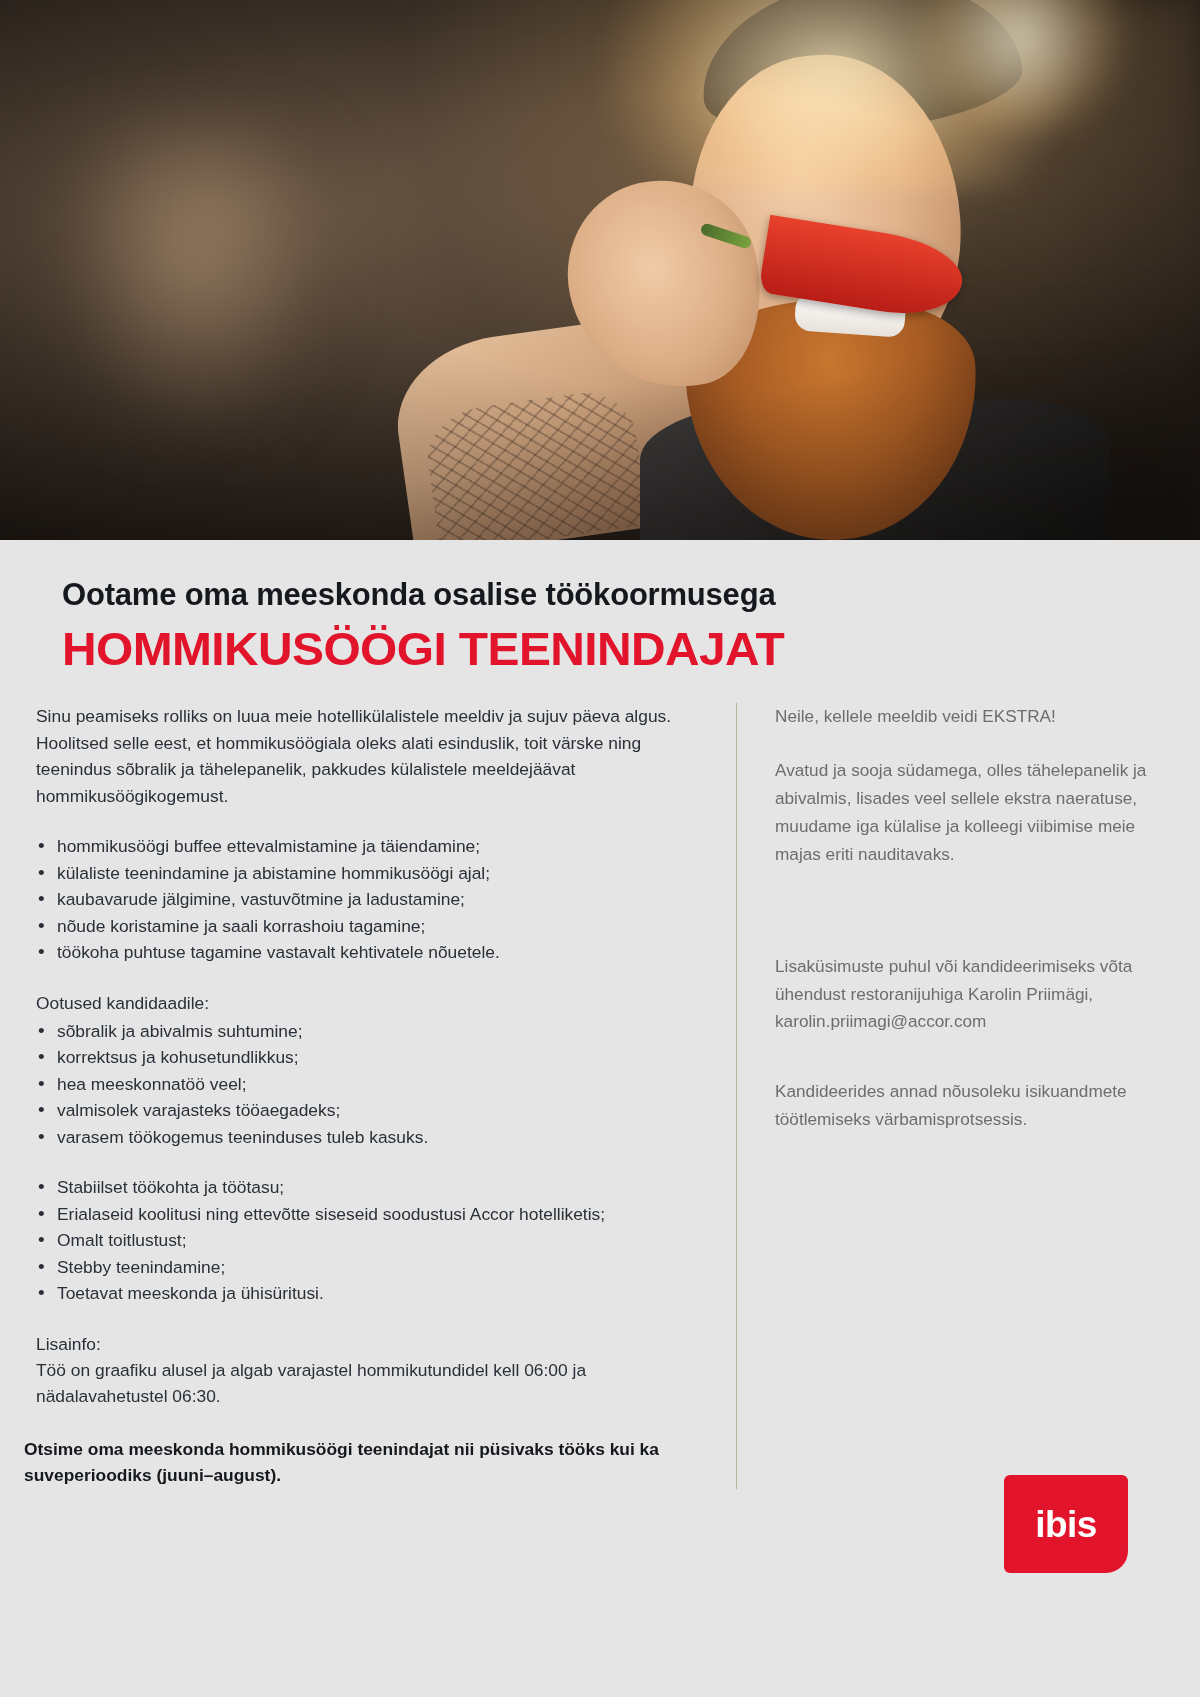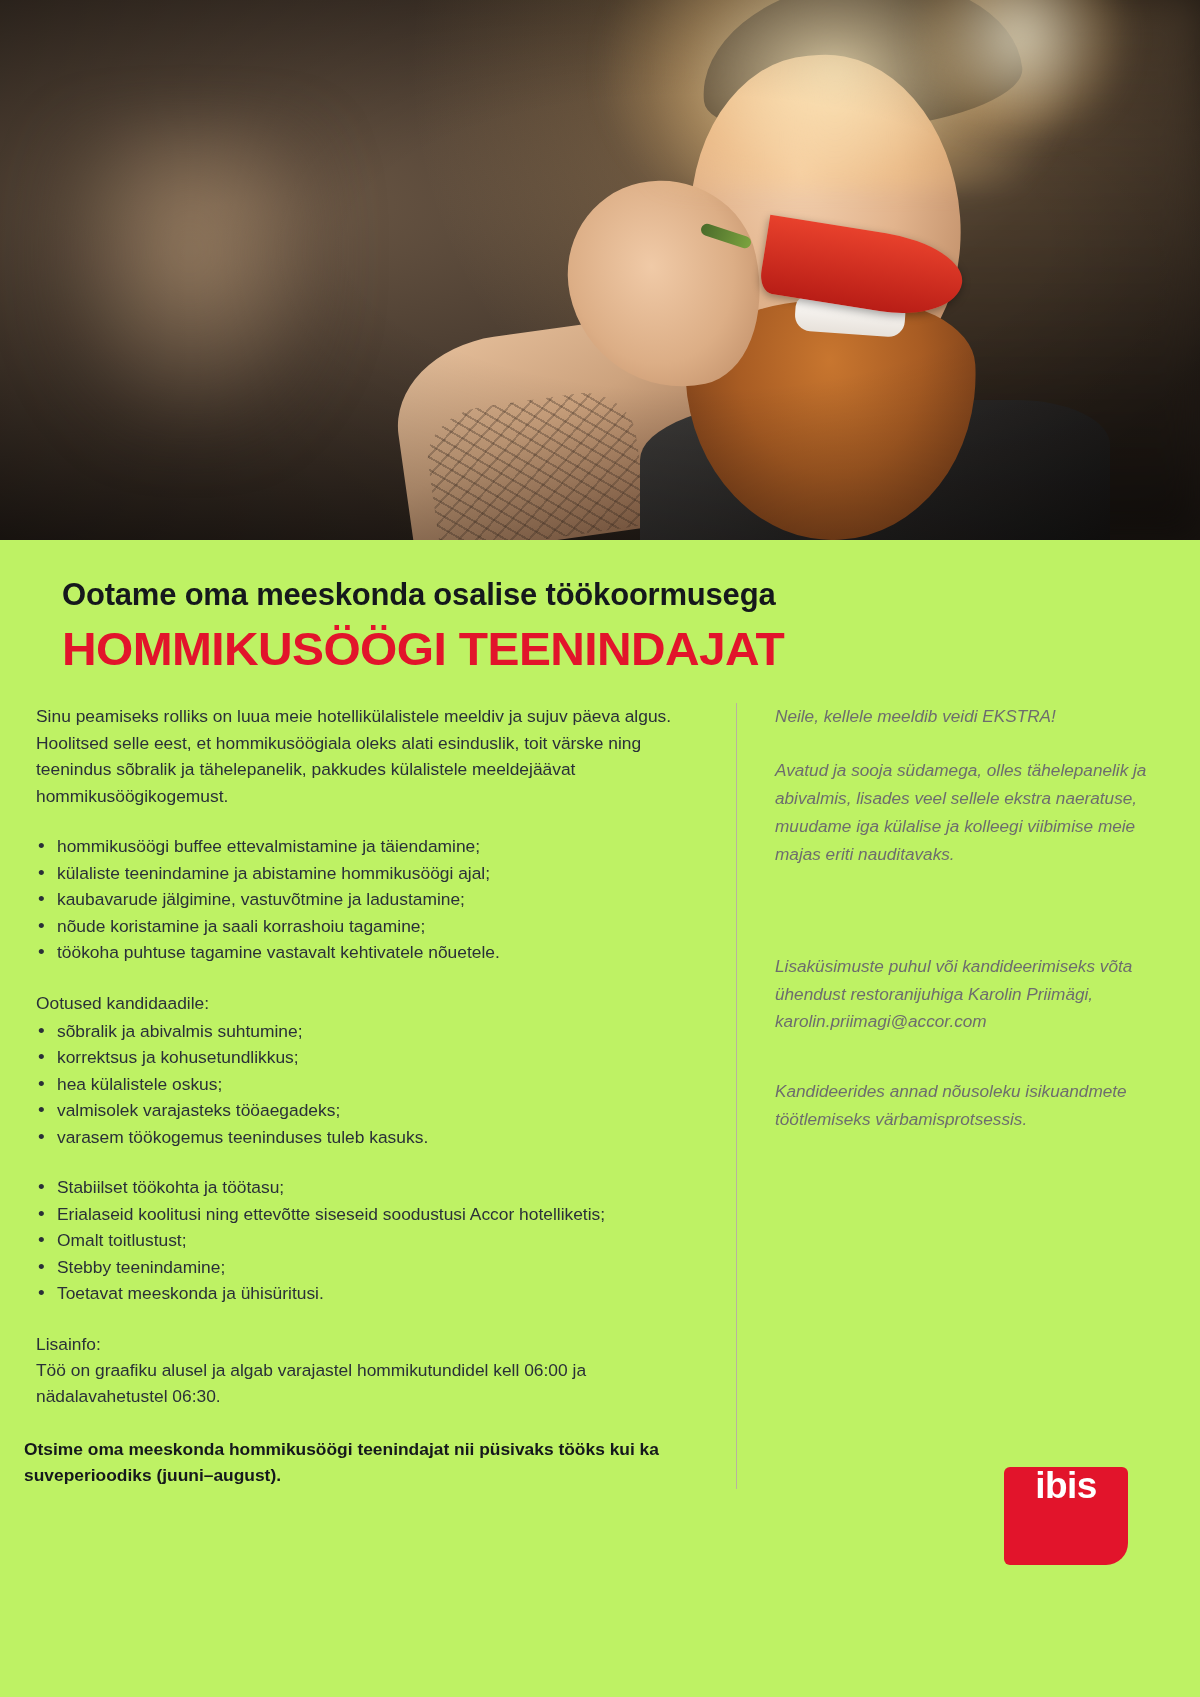--- a/index.html
+++ b/index.html
@@ -2,21 +2,21 @@
 <html><head>
 <meta charset="utf-8">
 <style>
   * { margin:0; padding:0; box-sizing:border-box; }
   html,body { width:1200px; height:1697px; }
   body {
     font-family:"Liberation Sans", sans-serif;
     background:#ffffff;
     overflow:hidden;
   }
-  .page { position:relative; width:1200px; height:1697px; background:#bef264; }
+  .page { position:relative; width:1200px; height:1697px; background:#e5e5e5; }
 
   
   .hero { position:relative; width:1200px; height:540px; overflow:hidden; background:#2a2320; }
   .hero-bg {
     position:absolute; inset:0;
     background:
       radial-gradient(circle at 72% 12%, rgba(255,226,170,0.55) 0%, rgba(255,200,120,0.18) 22%, rgba(0,0,0,0) 46%),
       radial-gradient(ellipse at 18% 38%, #6e5a47 0%, #4a3c30 38%, #221b16 78%),
       linear-gradient(115deg,#3a2f26 0%,#241d18 55%,#15110e 100%);
   }
@@ -122,21 +122,20 @@
 
   
   .cols {
     display:flex; margin:30px 0 0 0; padding:0 34px 0 24px;
   }
   .col-left { width:712px; padding-right:28px; }
   .col-right {
     width:430px; padding-left:38px;
     border-left:1px solid #b9b29f;
     min-height:610px;
-    font-style:italic;
   }
   .col-left p, .col-left li {
     font-size:17.4px; line-height:1.52; color:#2a3038;
   }
   .col-left p { margin:0 0 0 12px; }
   .blk { margin-bottom:24px; }
   .blk:last-child { margin-bottom:0; }
   ul { list-style:none; margin:2px 0 0 0; }
   ul li { position:relative; padding-left:33px; }
   ul li::before {
@@ -151,24 +150,24 @@
 
   .col-right p {
     font-size:17.2px; line-height:1.62; color:#6d6d6d;
     margin:0 0 26px 0;
   }
   .rc-gap1 { height:16px; }
   .rc-gap2 { height:58px; }
 
   
   .logo {
-    position:absolute; right:72px; bottom:132px;
+    position:absolute; right:72px; bottom:124px;
     width:124px; height:98px; background:#e2142b;
     border-radius:6px 6px 22px 6px;
-    display:flex; align-items:flex-start; justify-content:center;
+    display:flex; align-items:center; justify-content:center;
   }
   .logo-text {
     color:#ffffff; font-size:37px; font-weight:700;
     letter-spacing:-0.5px; line-height:1;
   }
 </style>
 </head>
 <body>
 
 <div class="page">
@@ -213,21 +212,21 @@
           <li>nõude koristamine ja saali korrashoiu tagamine;</li>
           <li>töökoha puhtuse tagamine vastavalt kehtivatele nõuetele.</li>
         </ul>
       </div>
 
       <div class="blk">
         <p>Ootused kandidaadile:</p>
         <ul>
           <li>sõbralik ja abivalmis suhtumine;</li>
           <li>korrektsus ja kohusetundlikkus;</li>
-          <li>hea külalistele oskus;</li>
+          <li>hea meeskonnatöö veel;</li>
           <li>valmisolek varajasteks tööaegadeks;</li>
           <li>varasem töökogemus teeninduses tuleb kasuks.</li>
         </ul>
       </div>
 
       <div class="blk">
         <ul>
           <li>Stabiilset töökohta ja töötasu;</li>
           <li>Erialaseid koolitusi ning ettevõtte siseseid soodustusi Accor hotelliketis;</li>
           <li>Omalt toitlustust;</li>

